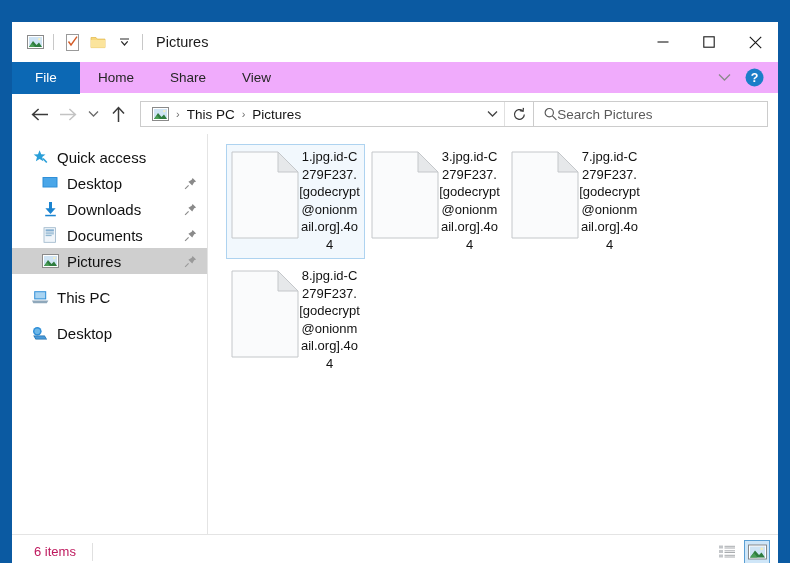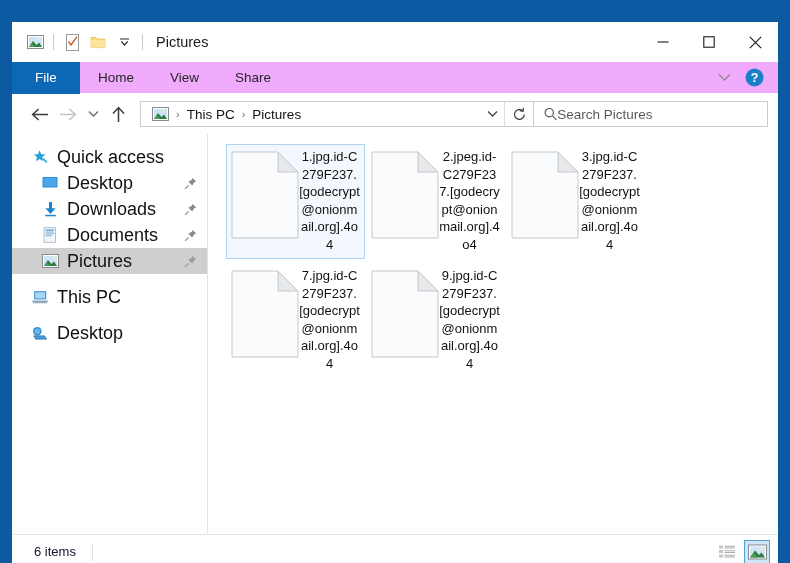--- a/index.html
+++ b/index.html
@@ -222,21 +222,21 @@
     border-right: 1px solid #e4e4e4;
     padding-top: 10px;
     position: relative;
     z-index: 2;
   }
   .nav-item {
     height: 26px;
     display: flex;
     align-items: center;
     padding-right: 10px;
-    font-size: 18px;
+    font-size: 15px;
     color: #111111;
     cursor: default;
     position: relative;
   }
   .nav-item.selected { background: #cfcfcf; }
   .nav-ico {
     width: 20px; height: 20px;
     display: flex; align-items: center; justify-content: center;
     flex: 0 0 auto;
   }
@@ -319,21 +319,21 @@
     border-top: 1px solid #e4e4e4;
     background: #ffffff;
     display: flex;
     align-items: center;
     padding: 0 8px 0 22px;
     position: relative;
     z-index: 3;
   }
   .status-text {
     font-size: 13px;
-    color: #0f172a;
+    color: #be185d;
   }
   .status-div {
     width: 1px; height: 18px;
     background: #e0e0e0;
     margin-left: 16px;
   }
   .viewbtns {
     margin-left: auto;
     display: flex;
     align-items: center;
@@ -403,22 +403,22 @@
         <svg width="13" height="13" viewBox="0 0 13 13">
             <path d="M0.8 0.8 L12.2 12.2 M12.2 0.8 L0.8 12.2" stroke="#1a1a1a" stroke-width="1.15"></path>
           </svg>
       </div>
     </div>
   </div>
 
   <div class="ribbon">
     <div class="tab file">File</div>
     <div class="tab">Home</div>
+    <div class="tab">Share</div>
     <div class="tab">View</div>
-    <div class="tab">Share</div>
     <div class="ribbon-right">
       <div class="rb">
         <svg width="13" height="9" viewBox="0 0 13 9">
             <path d="M1 1.5 L6.5 7 L12 1.5" fill="none" stroke="#8a8a8a" stroke-width="1.3"></path>
           </svg>
       </div>
       <div class="rb">
         <svg width="19" height="19" viewBox="0 0 19 19">
           <circle cx="9.5" cy="9.5" r="9" fill="#1a7ec8"></circle>
           <text x="9.5" y="14" font-family="Liberation Sans, sans-serif" font-size="12.5" font-weight="bold" fill="#ffffff" text-anchor="middle">?</text>
@@ -617,29 +617,20 @@
         <div class="fileitem selected">
           <span class="doc-icon">
             <svg width="68" height="88" viewBox="0 0 68 88">
               <path d="M1 1 H47 L67 21 V87 H1 Z" fill="#fafbfc" stroke="#c4c7ca" stroke-width="1"></path>
               <path d="M47 1 L67 21 H47 Z" fill="#e6e8ea" stroke="#c4c7ca" stroke-width="1"></path>
             </svg>
           </span>
           <span class="fname">1.jpg.id-C279F237.[godecrypt@onionmail.org].4o4</span>
         </div>
 
-        <div class="fileitem">
-          <span class="doc-icon">
-            <svg width="68" height="88" viewBox="0 0 68 88">
-              <path d="M1 1 H47 L67 21 V87 H1 Z" fill="#fafbfc" stroke="#c4c7ca" stroke-width="1"></path>
-              <path d="M47 1 L67 21 H47 Z" fill="#e6e8ea" stroke="#c4c7ca" stroke-width="1"></path>
-            </svg>
-          </span>
-          <span class="fname">2.jpeg.id-C279F237.[godecrypt@onionmail.org].4o4</span>
-        </div>
 
         <div class="fileitem">
           <span class="doc-icon">
             <svg width="68" height="88" viewBox="0 0 68 88">
               <path d="M1 1 H47 L67 21 V87 H1 Z" fill="#fafbfc" stroke="#c4c7ca" stroke-width="1"></path>
               <path d="M47 1 L67 21 H47 Z" fill="#e6e8ea" stroke="#c4c7ca" stroke-width="1"></path>
             </svg>
           </span>
           <span class="fname">3.jpg.id-C279F237.[godecrypt@onionmail.org].4o4</span>
         </div>
@@ -655,21 +646,21 @@
           <span class="fname">7.jpg.id-C279F237.[godecrypt@onionmail.org].4o4</span>
         </div>
 
         <div class="fileitem">
           <span class="doc-icon">
             <svg width="68" height="88" viewBox="0 0 68 88">
               <path d="M1 1 H47 L67 21 V87 H1 Z" fill="#fafbfc" stroke="#c4c7ca" stroke-width="1"></path>
               <path d="M47 1 L67 21 H47 Z" fill="#e6e8ea" stroke="#c4c7ca" stroke-width="1"></path>
             </svg>
           </span>
-          <span class="fname">9.jpg.id-C279F237.[godecrypt@onionmail.org].4o4</span>
+          <span class="fname">8.jpg.id-C279F237.[godecrypt@onionmail.org].4o4</span>
         </div>
 
       </div>
     </div>
   </div>
 
   <div class="statusbar">
     <span class="status-text">6 items</span>
     <span class="status-div"></span>
     <div class="viewbtns">

